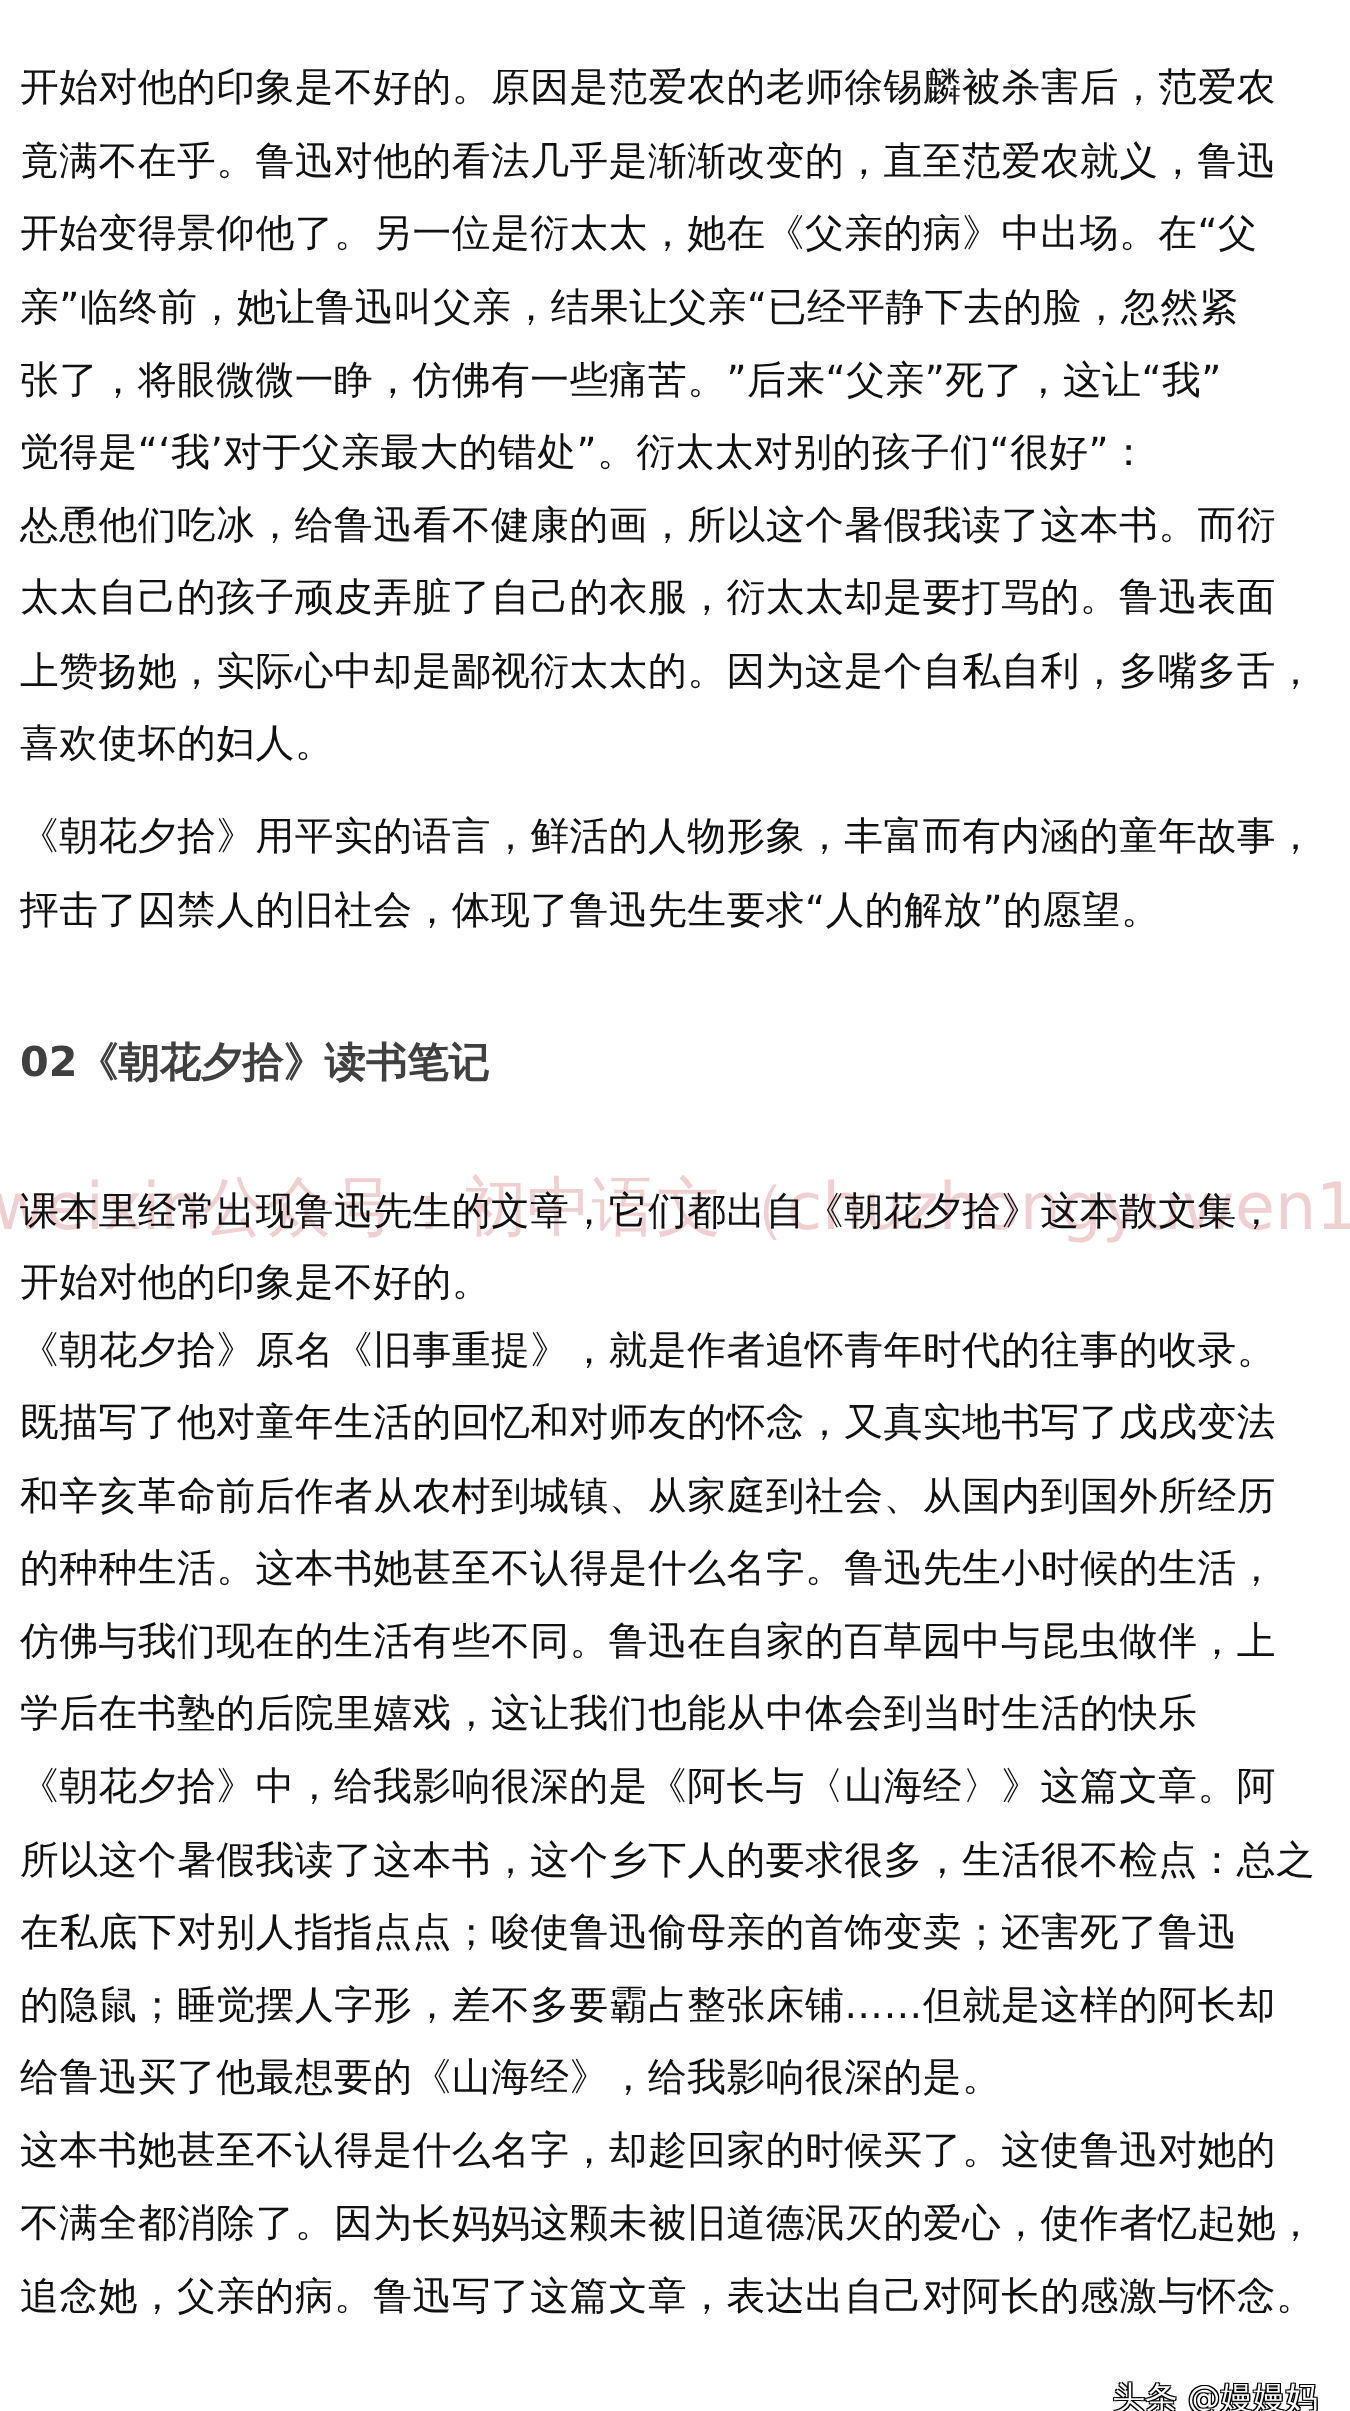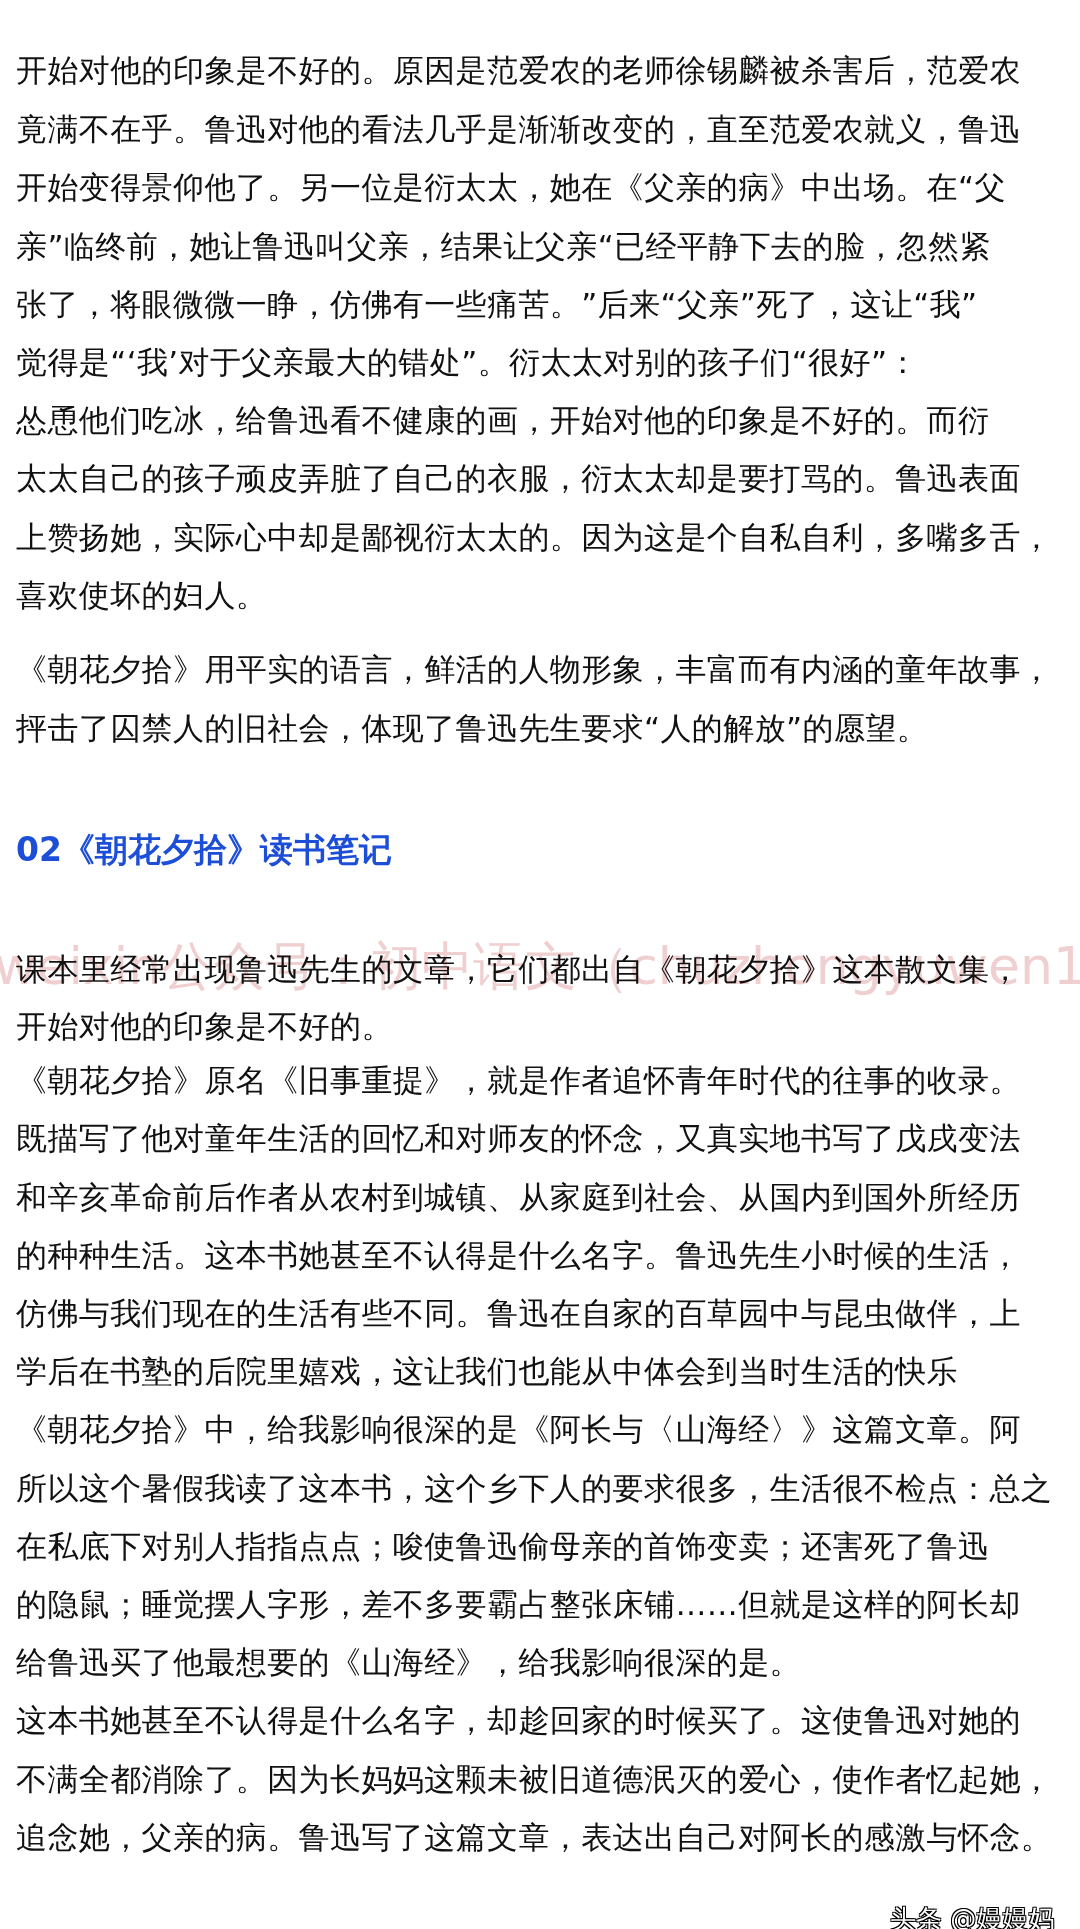--- a/index.html
+++ b/index.html
@@ -58,28 +58,28 @@
 <body>
 
 <div>
 
   <div class="line" style="top:50px">开始对他的印象是不好的。原因是范爱农的老师徐锡麟被杀害后，范爱农</div>
   <div class="line" style="top:109px">竟满不在乎。鲁迅对他的看法几乎是渐渐改变的，直至范爱农就义，鲁迅</div>
   <div class="line" style="top:167px">开始变得景仰他了。另一位是衍太太，她在《父亲的病》中出场。在“父</div>
   <div class="line" style="top:226px">亲”临终前，她让鲁迅叫父亲，结果让父亲“已经平静下去的脸，忽然紧</div>
   <div class="line" style="top:284px">张了，将眼微微一睁，仿佛有一些痛苦。”后来“父亲”死了，这让“我”</div>
   <div class="line" style="top:342px">觉得是“‘我’对于父亲最大的错处”。衍太太对别的孩子们“很好”：</div>
-  <div class="line" style="top:400px">怂恿他们吃冰，给鲁迅看不健康的画，开始对他的印象是不好的。而衍</div>
+  <div class="line" style="top:400px">怂恿他们吃冰，给鲁迅看不健康的画，所以这个暑假我读了这本书。而衍</div>
   <div class="line" style="top:458px">太太自己的孩子顽皮弄脏了自己的衣服，衍太太却是要打骂的。鲁迅表面</div>
   <div class="line" style="top:517px">上赞扬她，实际心中却是鄙视衍太太的。因为这是个自私自利，多嘴多舌，</div>
   <div class="line" style="top:575px">喜欢使坏的妇人。</div>
   <div class="line" style="top:649px">《朝花夕拾》用平实的语言，鲜活的人物形象，丰富而有内涵的童年故事，</div>
   <div class="line" style="top:708px">抨击了囚禁人的旧社会，体现了鲁迅先生要求“人的解放”的愿望。</div>
 
-  <div class="heading" style="color:#1d4ed8">02《朝花夕拾》读书笔记</div>
+  <div class="heading" style="color:#404040">02《朝花夕拾》读书笔记</div>
 
   <div class="watermark" style="color:#d47878">weixin公众号：初中语文（chuzhongyuwen100</div>
 
   <div class="line" style="top:949px">课本里经常出现鲁迅先生的文章，它们都出自《朝花夕拾》这本散文集，</div>
   <div class="line" style="top:1006px">开始对他的印象是不好的。</div>
   <div class="line" style="top:1060px">《朝花夕拾》原名《旧事重提》，就是作者追怀青年时代的往事的收录。</div>
   <div class="line" style="top:1118px">既描写了他对童年生活的回忆和对师友的怀念，又真实地书写了戊戌变法</div>
   <div class="line" style="top:1177px">和辛亥革命前后作者从农村到城镇、从家庭到社会、从国内到国外所经历</div>
   <div class="line" style="top:1235px">的种种生活。这本书她甚至不认得是什么名字。鲁迅先生小时候的生活，</div>
   <div class="line" style="top:1293px">仿佛与我们现在的生活有些不同。鲁迅在自家的百草园中与昆虫做伴，上</div>

